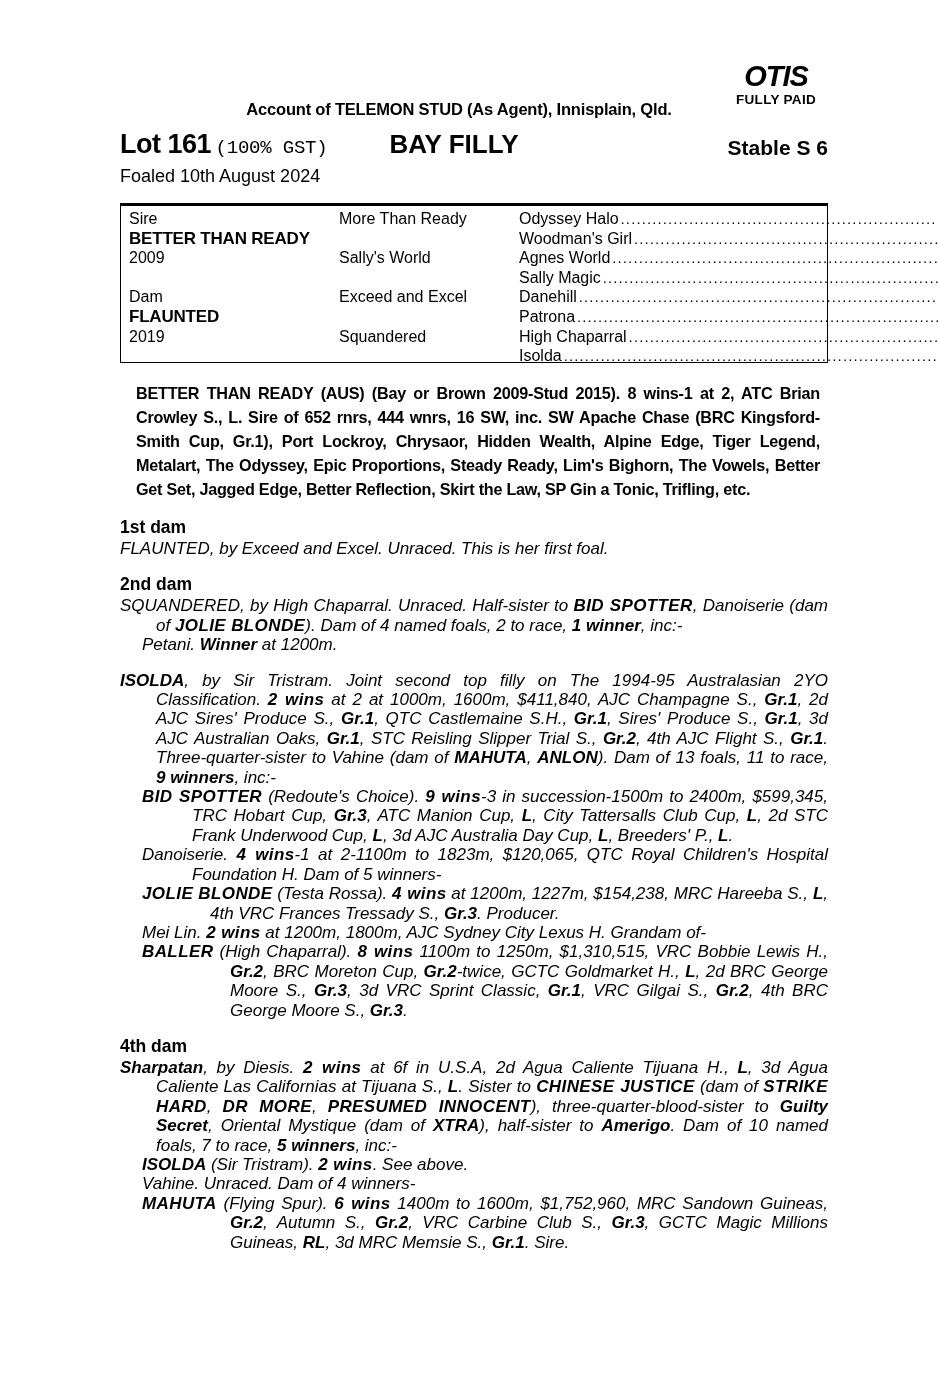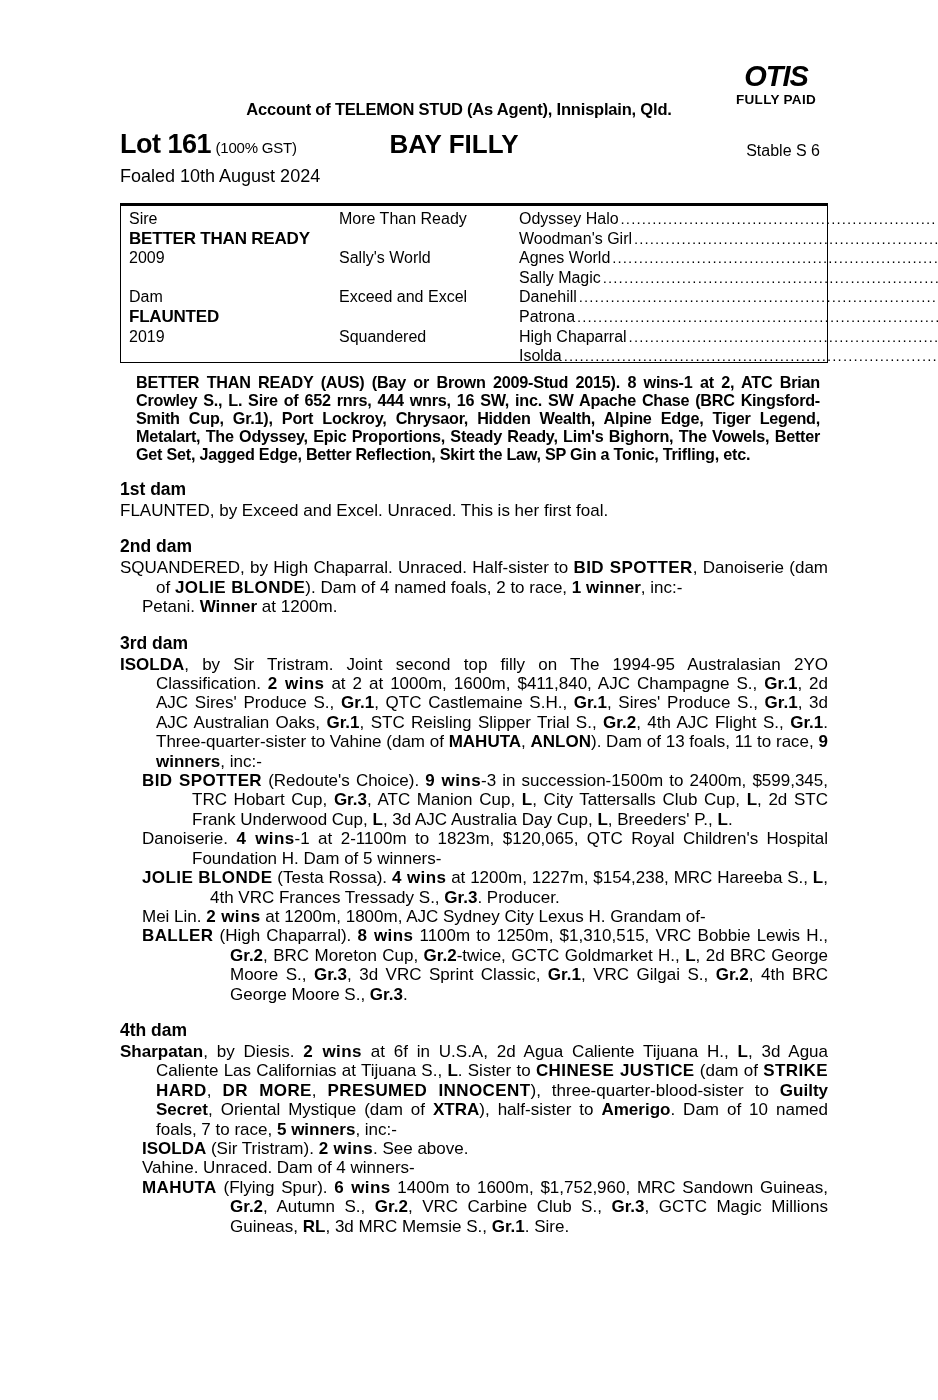--- a/index.html
+++ b/index.html
@@ -72,40 +72,41 @@
     left: 0;
     bottom: 0;
     white-space: nowrap;
   }
   .lot-label {
     font-size: 27px;
     font-weight: bold;
     letter-spacing: -0.5px;
   }
   .lot-gst {
-    font-size: 15px;
+    font-size: 19px;
     font-weight: normal;
     letter-spacing: -0.2px;
+    font-family: Liberation Mono, monospace;
   }
   .lot-center {
     position: absolute;
     left: 0; right: 0;
     bottom: 0;
     text-align: center;
     font-size: 26px;
     font-weight: bold;
     padding-right: 40px;
     letter-spacing: 0px;
   }
   .lot-right {
     position: absolute;
-    right: 8px;
+    right: 0;
     bottom: 0;
-    font-size: 16px;
-    font-weight: normal;
+    font-size: 21px;
+    font-weight: bold;
     white-space: nowrap;
   }
 
   .foaled-row {
     position: relative;
     margin-top: 6px;
     height: 25px;
     font-size: 18px;
   }
   .foaled-left { position: absolute; left: 0; top: 0; white-space: nowrap; }
@@ -160,41 +161,42 @@
     flex: 1 1 auto;
     overflow: hidden;
     white-space: nowrap;
     letter-spacing: 1.1px;
     margin: 0 1px 0 2px;
     font-size: 15px;
   }
 
   
   .sire-summary {
-    margin-top: 10px;
+    margin-top: 18px;
     padding: 0 8px 0 16px;
     font-size: 16.2px;
     font-weight: bold;
-    line-height: 18px;
+    line-height: 24px;
     text-align: justify;
     letter-spacing: -0.25px;
   }
 
   
   .dam-section { margin-top: 16px; }
   .dam-head {
     font-size: 17.5px;
     font-weight: bold;
     margin-bottom: 1px;
   }
   .para {
     font-size: 17px;
     line-height: 19.4px;
     text-align: justify;
     text-justify: inter-word;
+    font-style: italic;
   }
   
   .ind0 { padding-left: 0;    text-indent: 0; }
   .hang1 { padding-left: 36px; text-indent: -36px; }
   .hang2 { padding-left: 72px; text-indent: -50px; }
   .hang3 { padding-left: 90px; text-indent: -68px; }
   .hang4 { padding-left: 110px; text-indent: -88px; }
   .nm { font-weight: bold; letter-spacing: 0.4px; }
   .nm2 { font-weight: bold; }
 </style>
@@ -317,21 +319,20 @@
       <div class="dam-section">
         <div class="dam-head">1st dam</div>
         <div class="para ind0"><span>FLAUNTED, by Exceed and Excel. Unraced. This is her first foal.</span></div>
       </div>
       <div class="dam-section">
         <div class="dam-head">2nd dam</div>
         <div class="para hang1"><span>SQUANDERED, by High Chaparral. Unraced. Half-sister to </span><span class="nm">BID SPOTTER</span><span>, Danoiserie (dam of </span><span class="nm">JOLIE BLONDE</span><span>). Dam of 4 named foals, 2 to race, </span><span class="nm2">1 winner</span><span>, inc:-</span></div>
         <div class="para hang2"><span>Petani. </span><span class="nm2">Winner</span><span> at 1200m.</span></div>
       </div>
       <div class="dam-section">
-        <div class="dam-head">3rd dam</div>
         <div class="para hang1"><span class="nm2">ISOLDA</span><span>, by Sir Tristram. Joint second top filly on The 1994-95 Australasian 2YO Classification. </span><span class="nm">2 wins</span><span> at 2 at 1000m, 1600m, $411,840, AJC Champagne S., </span><span class="nm2">Gr.1</span><span>, 2d AJC Sires' Produce S., </span><span class="nm2">Gr.1</span><span>, QTC Castlemaine S.H., </span><span class="nm2">Gr.1</span><span>, Sires' Produce S., </span><span class="nm2">Gr.1</span><span>, 3d AJC Australian Oaks, </span><span class="nm2">Gr.1</span><span>, STC Reisling Slipper Trial S., </span><span class="nm2">Gr.2</span><span>, 4th AJC Flight S., </span><span class="nm2">Gr.1</span><span>. Three-quarter-sister to Vahine (dam of </span><span class="nm2">MAHUTA</span><span>, </span><span class="nm2">ANLON</span><span>). Dam of 13 foals, 11 to race, </span><span class="nm2">9 winners</span><span>, inc:-</span></div>
         <div class="para hang2"><span class="nm">BID SPOTTER</span><span> (Redoute's Choice). </span><span class="nm">9 wins</span><span>-3 in succession-1500m to 2400m, $599,345, TRC Hobart Cup, </span><span class="nm2">Gr.3</span><span>, ATC Manion Cup, </span><span class="nm2">L</span><span>, City Tattersalls Club Cup, </span><span class="nm2">L</span><span>, 2d STC Frank Underwood Cup, </span><span class="nm2">L</span><span>, 3d AJC Australia Day Cup, </span><span class="nm2">L</span><span>, Breeders' P., </span><span class="nm2">L</span><span>.</span></div>
         <div class="para hang2"><span>Danoiserie. </span><span class="nm">4 wins</span><span>-1 at 2-1100m to 1823m, $120,065, QTC Royal Children's Hospital Foundation H. Dam of 5 winners-</span></div>
         <div class="para hang3"><span class="nm">JOLIE BLONDE</span><span> (Testa Rossa). </span><span class="nm">4 wins</span><span> at 1200m, 1227m, $154,238, MRC Hareeba S., </span><span class="nm2">L</span><span>, 4th VRC Frances Tressady S., </span><span class="nm2">Gr.3</span><span>. Producer.</span></div>
         <div class="para hang2"><span>Mei Lin. </span><span class="nm">2 wins</span><span> at 1200m, 1800m, AJC Sydney City Lexus H. Grandam of-</span></div>
         <div class="para hang4"><span class="nm">BALLER</span><span> (High Chaparral). </span><span class="nm">8 wins</span><span> 1100m to 1250m, $1,310,515, VRC Bobbie Lewis H., </span><span class="nm2">Gr.2</span><span>, BRC Moreton Cup, </span><span class="nm2">Gr.2</span><span>-twice, GCTC Goldmarket H., </span><span class="nm2">L</span><span>, 2d BRC George Moore S., </span><span class="nm2">Gr.3</span><span>, 3d VRC Sprint Classic, </span><span class="nm2">Gr.1</span><span>, VRC Gilgai S., </span><span class="nm2">Gr.2</span><span>, 4th BRC George Moore S., </span><span class="nm2">Gr.3</span><span>.</span></div>
       </div>
       <div class="dam-section">
         <div class="dam-head">4th dam</div>
         <div class="para hang1"><span class="nm2">Sharpatan</span><span>, by Diesis. </span><span class="nm">2 wins</span><span> at 6f in U.S.A, 2d Agua Caliente Tijuana H., </span><span class="nm2">L</span><span>, 3d Agua Caliente Las Californias at Tijuana S., </span><span class="nm2">L</span><span>. Sister to </span><span class="nm">CHINESE JUSTICE</span><span> (dam of </span><span class="nm">STRIKE HARD</span><span>, </span><span class="nm">DR MORE</span><span>, </span><span class="nm">PRESUMED INNOCENT</span><span>), three-quarter-blood-sister to </span><span class="nm2">Guilty Secret</span><span>, Oriental Mystique (dam of </span><span class="nm2">XTRA</span><span>), half-sister to </span><span class="nm2">Amerigo</span><span>. Dam of 10 named foals, 7 to race, </span><span class="nm2">5 winners</span><span>, inc:-</span></div>

